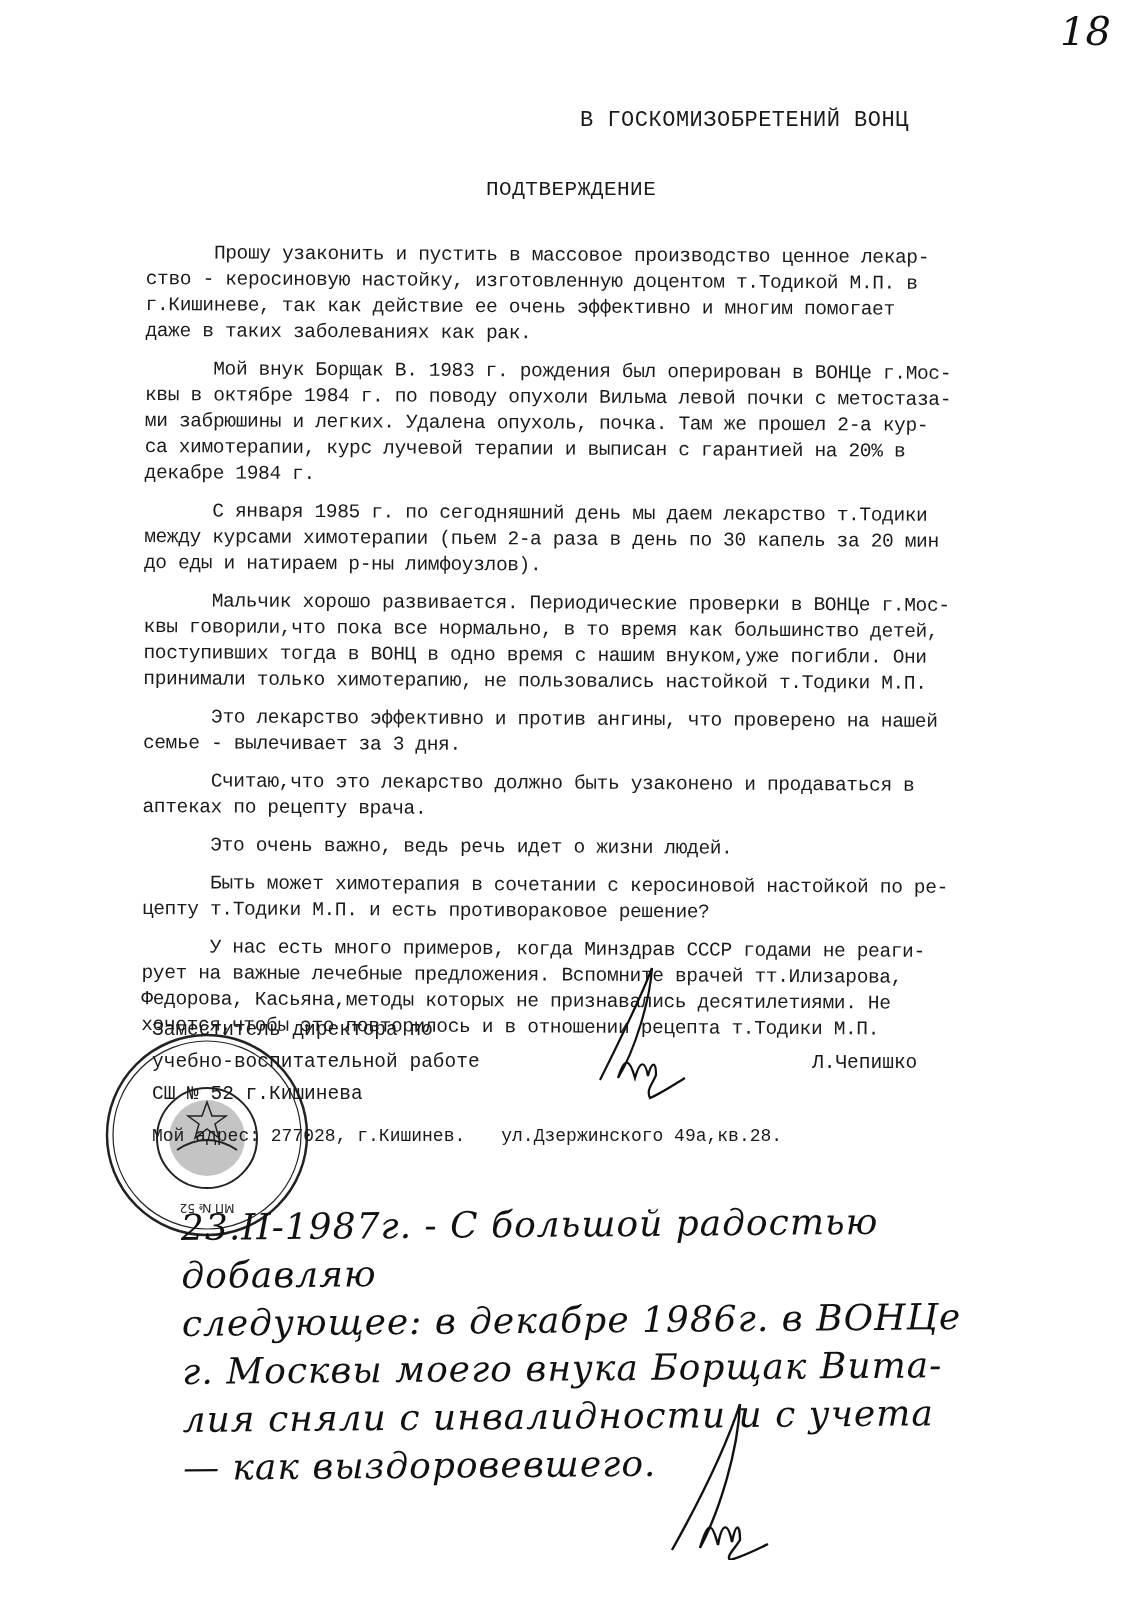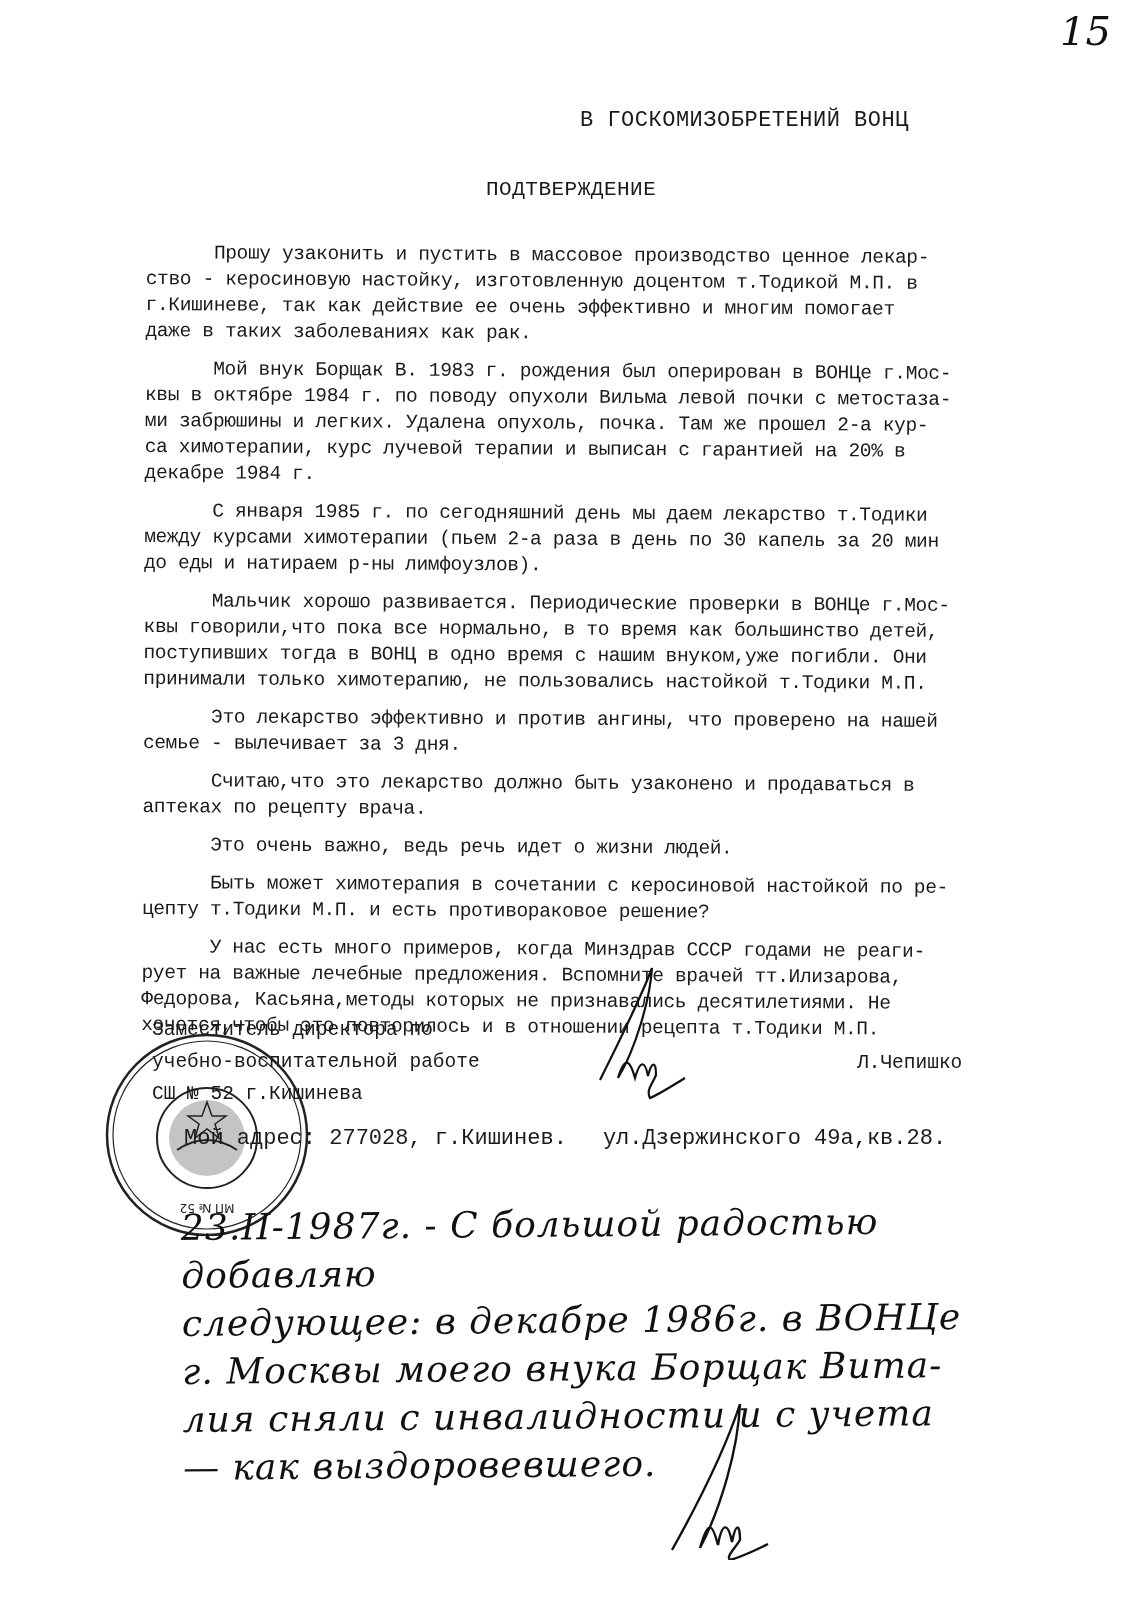--- a/index.html
+++ b/index.html
@@ -25,24 +25,24 @@
     position: absolute; left: 146px; top: 240px; width: 940px;
     font-size: 19.5px; line-height: 26px; letter-spacing: -0.35px;
     transform: rotate(0.35deg); transform-origin: left top;
   }
   .body-text p { margin: 0 0 12px 0; text-indent: 68px; white-space: pre-line; }
   .sig-block {
     position: absolute; left: 152px; top: 1014px;
     font-size: 19.5px; line-height: 32px; white-space: pre-line;
   }
   .signer-name {
-    position: absolute; left: 812px; top: 1052px; font-size: 19.5px; margin-left: 45px;
+    position: absolute; left: 812px; top: 1052px; font-size: 19.5px;
   }
   .address {
-    position: absolute; left: 152px; top: 1126px; font-size: 22px; margin-left: 32px;
+    position: absolute; left: 152px; top: 1126px; font-size: 18px;
   }
   .address .addr-street { margin-left: 36px; }
   .signature {
     position: absolute; font-family: "DejaVu Serif", serif; font-style: italic;
     color: #111;
   }
   .sig1 { left: 590px; top: 960px; width: 110px; height: 140px; }
   .sig2 { left: 660px; top: 1400px; width: 110px; height: 160px; }
   .stamp {
     position: absolute; left: 102px; top: 1030px; width: 210px; height: 210px;
@@ -52,21 +52,21 @@
     font-family: "DejaVu Serif", serif; font-style: italic;
     font-size: 36px; line-height: 48px; color: #111; letter-spacing: 1px;
     white-space: pre-line;
     transform: rotate(-0.5deg);
   }
   .hand-date { text-decoration: none; }
 </style>
 </head>
 <body>
 
-<div class="page-number">15</div>
+<div class="page-number">18</div>
 
 <div class="addressee">В ГОСКОМИЗОБРЕТЕНИЙ ВОНЦ</div>
 <div class="doc-title">ПОДТВЕРЖДЕНИЕ</div>
 
 <div class="body-text">
   <p>Прошу узаконить и пустить в массовое производство ценное лекар-
 ство - керосиновую настойку, изготовленную доцентом т.Тодикой М.П. в
 г.Кишиневе, так как действие ее очень эффективно и многим помогает
 даже в таких заболеваниях как рак.</p>
   <p>Мой внук Борщак В. 1983 г. рождения был оперирован в ВОНЦе г.Мос-

